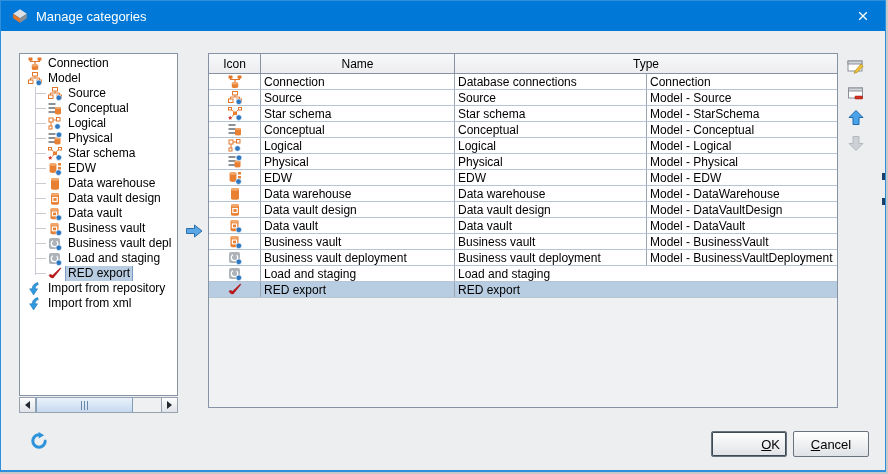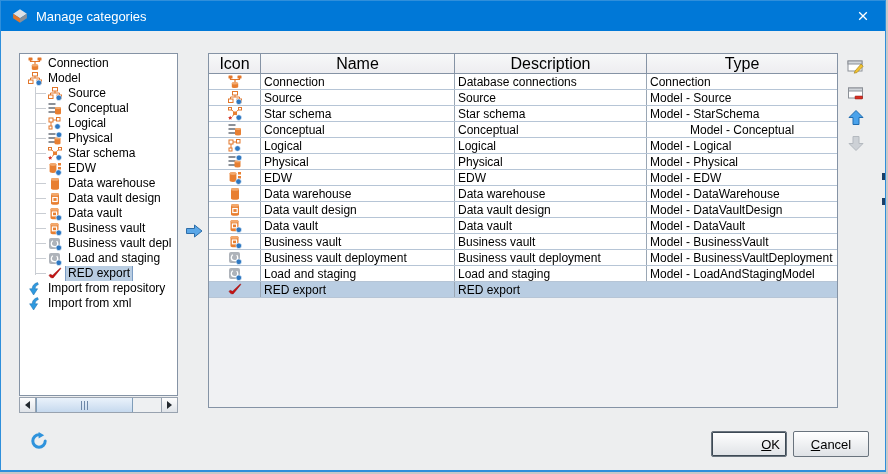--- a/index.html
+++ b/index.html
@@ -26,21 +26,21 @@
   .sthumb{width:97px;height:100%;background:linear-gradient(180deg,#eaf2fb,#c6d9ee);border-left:1px solid #7f9db9;border-right:1px solid #7f9db9;box-sizing:border-box;display:flex;align-items:center;justify-content:center;}
   .grip{width:8px;height:9px;background:repeating-linear-gradient(90deg,#6d87a8 0 1px,transparent 1px 3px);}
   .strack{flex:1;}
   .tri-l{width:0;height:0;border:4px solid transparent;border-right:5px solid #22282e;border-left:none;}
   .tri-r{width:0;height:0;border:4px solid transparent;border-left:5px solid #22282e;border-right:none;}
   
   .transfer{position:absolute;left:184px;top:221px;width:19px;height:18px;display:inline-flex;}
   
   .tbl{position:absolute;left:207px;top:52px;width:630px;height:355px;border:1px solid #8593a5;box-sizing:border-box;background:#f0f1f3;overflow:hidden;}
   .thead{display:flex;height:20px;background:linear-gradient(#f7f8f9,#ededf0);border-bottom:1px solid #8593a5;box-sizing:border-box;}
-  .th{font-size:16px;color:#000;display:flex;align-items:center;justify-content:center;border-right:1px solid #8593a5;box-sizing:border-box;height:100%;}
+  .th{font-size:12px;color:#000;display:flex;align-items:center;justify-content:center;border-right:1px solid #8593a5;box-sizing:border-box;height:100%;}
   .th:last-child{border-right:none;}
   .trow{display:flex;height:16px;background:#fff;border-bottom:1px solid #b6c5d6;box-sizing:border-box;}
   .trow.selected{background:#b9cde2;}
   .td{font-size:12px;color:#000;display:flex;align-items:center;border-right:1px solid #9aa7b5;box-sizing:border-box;height:100%;padding-left:3px;overflow:hidden;white-space:nowrap;}
   .td:last-child{border-right:none;}
   .td.icn{justify-content:center;padding-left:0;}
   .td .ic{width:14px;height:14px;display:inline-flex;}
   
   .sidebtn{position:absolute;left:845px;width:20px;height:20px;display:flex;align-items:center;justify-content:center;background:transparent;border:none;padding:0;}
   
@@ -287,21 +287,20 @@
   <span class="transfer">
       <svg width="100%" height="100%" viewBox="0 0 18 18">
         <polygon points="1,6.5 9,6.5 9,3 16.5,9 9,15 9,11.5 1,11.5" fill="#5aa7e8" stroke="#2d6da8"></polygon>
       </svg>
     </span>
 
   <div class="tbl">
     <div class="thead" id="thead">
         <span class="th" style="width: 52px;">Icon</span>
         <span class="th" style="width: 194px;">Name</span>
-        <span class="th" style="width: 192px;">Description</span>
         <span class="th" style="flex: 1 1 0%;">Type</span>
       </div>
     <div id="tbody">
         <div class="trow">
           <span class="td icn" style="width: 52px;">
             <span class="ic">
               <svg width="100%" height="100%" viewBox="0 0 14 14">
                 <path d="M2.5 3 v2 M11.5 3 v2 M2.5 4.5 h9 M7 4.5 v3" stroke="#e2762a" stroke-width="1.2" fill="none"></path>
                 <rect x="0.5" y="0.5" width="4" height="3" rx="0.5" fill="#e2762a"></rect>
                 <rect x="9.5" y="0.5" width="4" height="3" rx="0.5" fill="#e2762a"></rect>
@@ -356,21 +355,21 @@
                 <rect x="0.5" y="5" width="7" height="2" fill="#8b9097"></rect>
                 <rect x="0.5" y="9" width="7" height="2" fill="#8b9097"></rect>
                 <ellipse cx="10" cy="6" rx="3" ry="1.1" fill="#e87f31"></ellipse>
                 <path d="M7 6 v5.5 a3 1.1 0 0 0 6 0 v-5.5" fill="#e87f31"></path>
                 <ellipse cx="10" cy="6" rx="3" ry="1.1" fill="#f2a96e"></ellipse>
               </svg>
             </span>
           </span>
           <span class="td" style="width: 194px;">Conceptual</span>
           <span class="td" style="width: 192px;">Conceptual</span>
-          <span class="td" style="flex: 1 1 0%; margin-left: 40px;">Model - Conceptual</span>
+          <span class="td" style="flex: 1 1 0%;">Model - Conceptual</span>
         </div>
         <div class="trow">
           <span class="td icn" style="width: 52px;">
             <span class="ic">
               <svg width="100%" height="100%" viewBox="0 0 14 14">
                 <rect x="1" y="1" width="4" height="4" fill="#fff" stroke="#e2762a"></rect>
                 <rect x="8.5" y="0.5" width="3.5" height="3.5" fill="#fff" stroke="#e2762a"></rect>
                 <path d="M5 3 h3.5 M3 5 v4" stroke="#e2762a" fill="none"></path>
                 <rect x="1" y="9" width="3" height="3" fill="#fff" stroke="#e2762a"></rect>
                 <circle cx="9.5" cy="9.5" r="2.8" fill="#2e78c2" stroke="#fff" stroke-width="0.6"></circle>
@@ -496,21 +495,20 @@
             <span class="ic">
               <svg width="100%" height="100%" viewBox="0 0 14 14">
                 <rect x="1" y="1" width="11" height="11" rx="2" fill="#aeb3ba"></rect>
                 <circle cx="6.5" cy="6.5" r="3.2" fill="none" stroke="#fff" stroke-width="1.3" stroke-dasharray="13 4"></circle>
                 <circle cx="10.8" cy="10.8" r="2.8" fill="#2e78c2" stroke="#fff" stroke-width="0.6"></circle>
               </svg>
             </span>
           </span>
           <span class="td" style="width: 194px;">Load and staging</span>
           <span class="td" style="width: 192px;">Load and staging</span>
-          <span class="td" style="flex: 1 1 0%;">Model - LoadAndStagingModel</span>
         </div>
         <div class="trow selected">
           <span class="td icn" style="width: 52px;">
             <span class="ic">
               <svg width="100%" height="100%" viewBox="0 0 14 14">
                 <path d="M1 8.6 q1.6 3.2 4.2 2.3 L13 1.4 12.2 1 4.6 8.2 2 7.2 Z" fill="#c41414" stroke="#8c0f0f" stroke-width="0.4"></path>
               </svg>
             </span>
           </span>
           <span class="td" style="width: 194px;">RED export</span>

